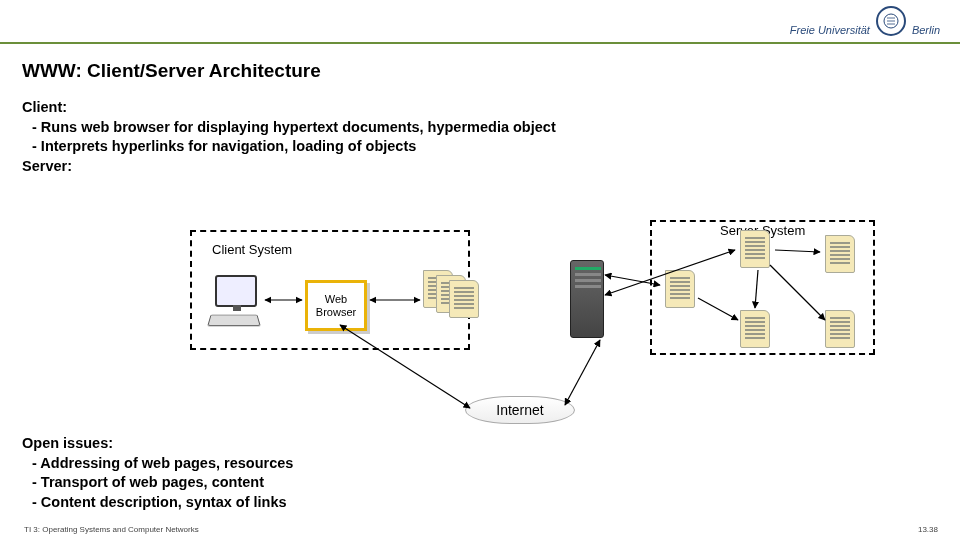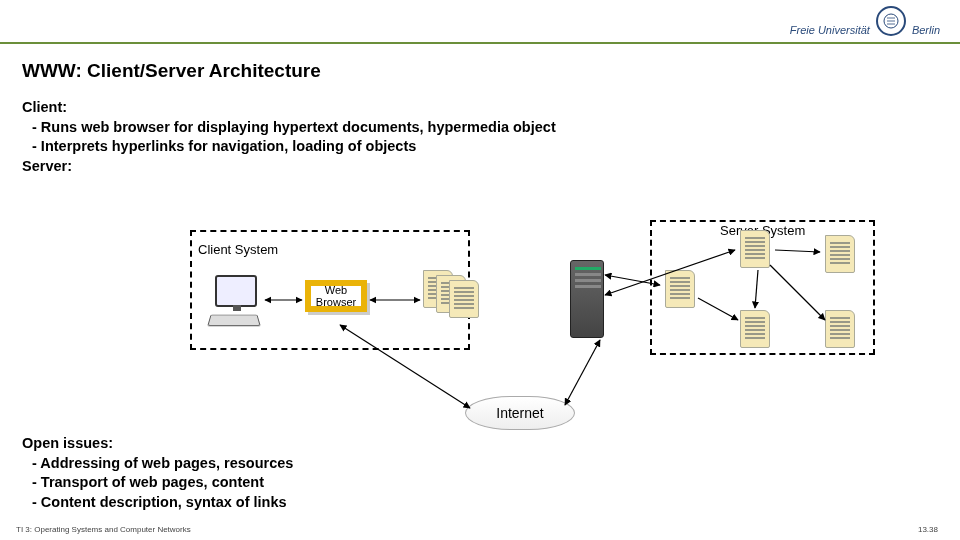--- a/index.html
+++ b/index.html
@@ -52,28 +52,28 @@
     position: absolute;
     border: 2px dashed #000;
     background: transparent;
   }
   .client-box { top: 10px; left: 0; width: 280px; height: 120px; }
   .server-box { top: 0; left: 460px; width: 225px; height: 135px; }
   .box-label {
     position: absolute;
     font-size: 13px;
   }
-  .client-label { top: 22px; left: 8px; }
+  .client-label { top: 22px; left: 22px; }
   .server-label { top: 3px; left: 530px; }
   .webbrowser-box {
     position: absolute;
     top: 60px; left: 115px;
-    width: 62px; height: 32px;
+    width: 62px; height: 51px;
     background: #fff;
-    border: 6px solid #eab308;
+    border: 3px solid #eab308;
     box-shadow: 3px 3px 0 #ccc;
     font-size: 11px;
     display: flex; align-items: center; justify-content: center;
     text-align: center; line-height: 1.1;
   }
   .computer {
     position: absolute;
     top: 55px; left: 15px;
     width: 60px; height: 55px;
   }
@@ -120,30 +120,30 @@
   .doc2 { top: 55px; left: 246px; }
   .doc3 { top: 60px; left: 259px; }
   .docS1 { top: 10px; left: 550px; }
   .docS2 { top: 50px; left: 475px; }
   .docS3 { top: 90px; left: 550px; }
   .docS4 { top: 15px; left: 635px; }
   .docS5 { top: 90px; left: 635px; }
   .internet-cloud {
     position: absolute;
     top: 396px; left: 465px;
-    width: 110px; height: 34px;
+    width: 110px; height: 28px;
     border: 1px solid #aaa;
     border-radius: 50% / 60%;
     background: linear-gradient(#fff, #eee);
     display: flex; align-items: center; justify-content: center;
     font-size: 14px;
   }
   svg.arrows { position: absolute; top: 0; left: 0; pointer-events: none; }
   .footer-left {
-    position: absolute; bottom: 6px; left: 16px;
+    position: absolute; bottom: 6px; left: 24px;
     font-size: 8px; color: #444;
   }
   .footer-right {
     position: absolute; bottom: 6px; right: 22px;
     font-size: 8px; color: #444;
   }
 </style>
 </head>
 <body>
 

